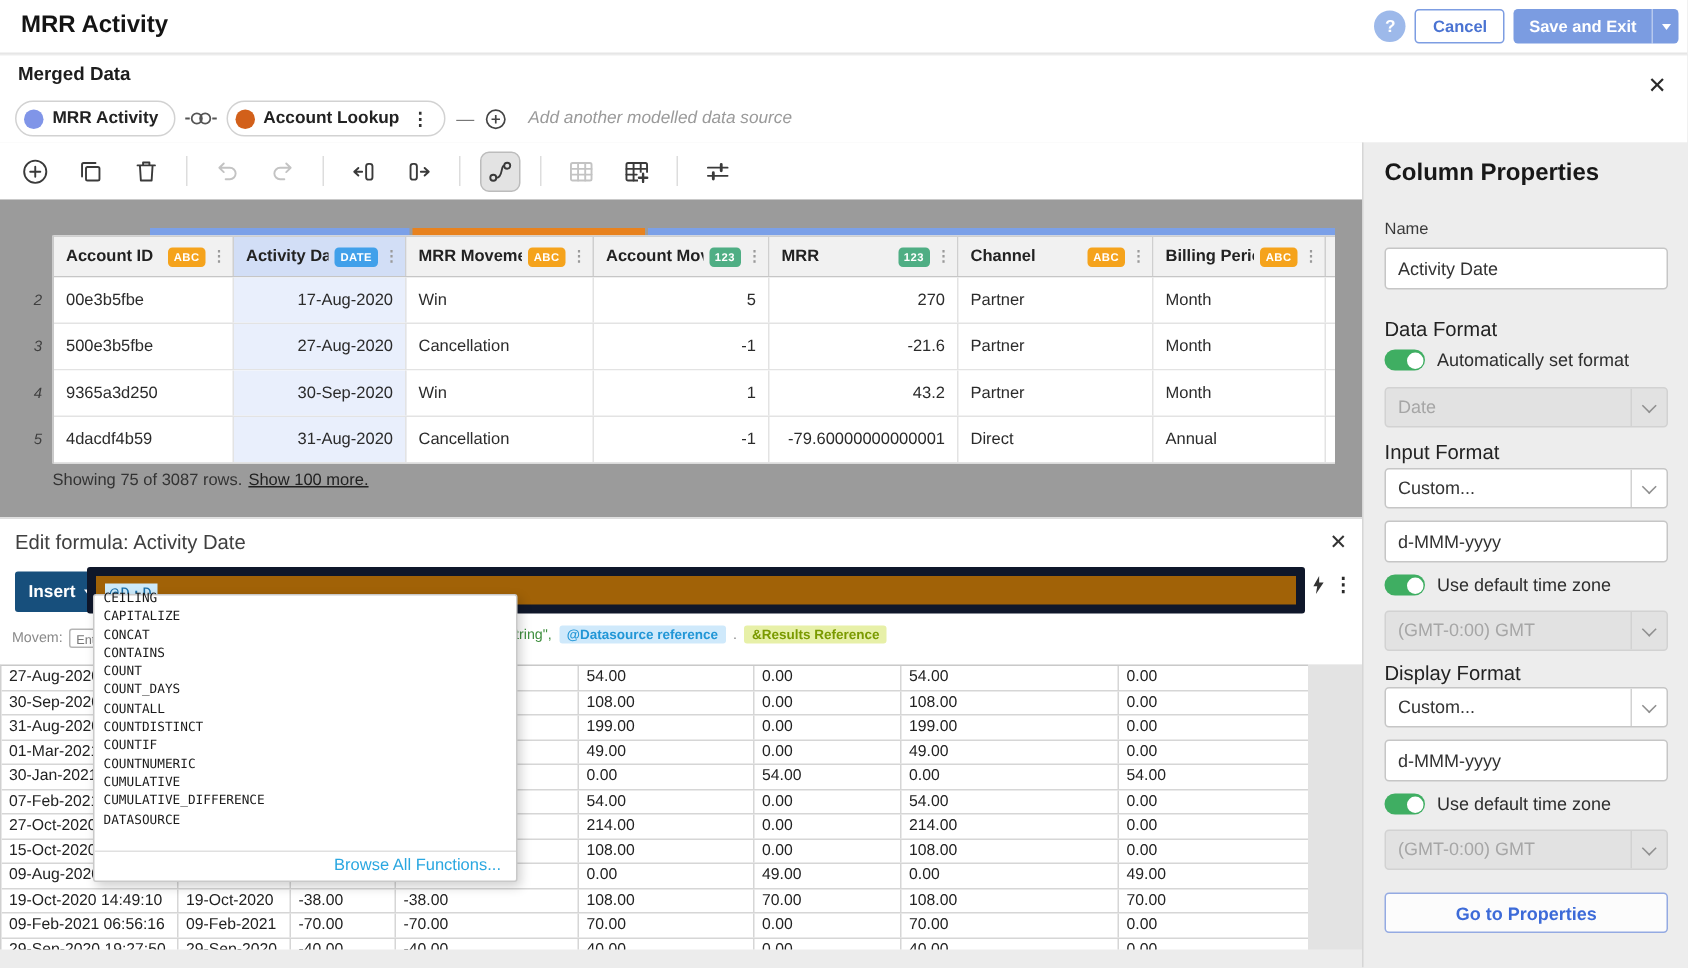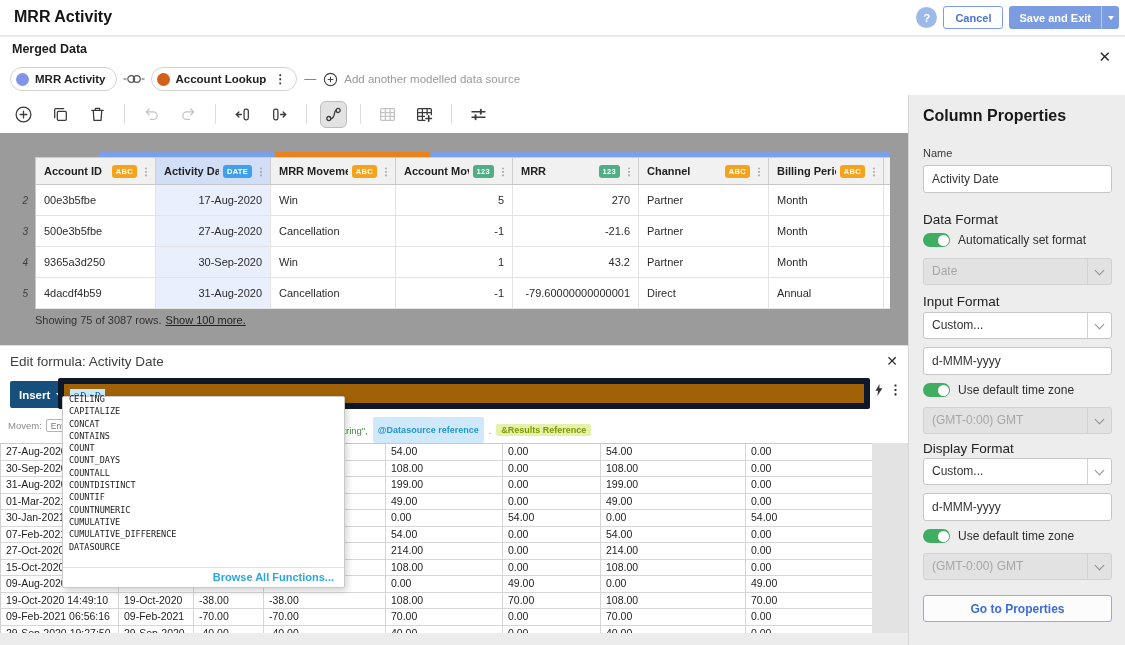--- a/index.html
+++ b/index.html
@@ -22,21 +22,21 @@
   
   .merged{position:absolute;left:0;top:37px;width:1125px;height:58px;background:#fff}
   .m-head{position:absolute;left:12px;top:5px;font-size:12.5px;font-weight:700;color:#1d1d1d}
   .chips{position:absolute;left:10px;top:30px;display:flex;align-items:center;gap:6px}
   .chip{display:flex;align-items:center;gap:6px;background:#fff;border:1px solid #d2d2d2;border-radius:13px;height:24px;padding:0 10px 0 5px;font-size:11.5px;font-weight:600;color:#222}
   .dot{width:13px;height:13px;border-radius:50%}
   .chip .ckebab{font-size:12px;color:#333;margin-left:2px}
   .conn svg{display:block;stroke:#555;fill:none;stroke-width:1.2}
   .dash{color:#777;font-size:12px;margin:0 1px}
   .plus svg{display:block;stroke:#444;fill:none;stroke-width:1.2}
-  .add-hint{color:#9a9a9a;font-size:11.5px;margin-left:0}
+  .add-hint{font-style:italic;color:#9a9a9a;font-size:11.5px;margin-left:8px}
   .m-close{position:absolute;right:14px;top:11px;font-size:15px;color:#2a2a2a;cursor:default}
 
   
   .toolbar{position:absolute;left:0;top:95px;width:908px;height:38px;background:#fff;display:flex;align-items:center;padding-left:10px;gap:10px}
   .tb-btn{padding:4px;display:flex;align-items:center;justify-content:center}
   .tb-btn svg{width:19px;height:19px;stroke:#3a3a3a;fill:none;stroke-width:1.2;stroke-linecap:round;stroke-linejoin:round}
   .tb-btn.disabled svg{stroke:#c3c3c3}
   .tb-btn.active{background:#e3e3e3;border:1px solid #bcbcbc;border-radius:6px;padding:3px}
   .tb-sep{width:1px;height:20px;background:#ddd;margin:0 3px}
 
@@ -67,29 +67,29 @@
   .f-close{position:absolute;right:10px;top:7px;font-size:14px;color:#333}
   .btn-insert{position:absolute;left:10px;top:35px;height:27px;padding:0 9px;background:var(--insert-btn);color:#fff;font-size:11.5px;font-weight:600;border-radius:2px;display:flex;align-items:center;gap:6px}
   .f-input{position:absolute;left:58px;top:32px;width:812px;height:31px;background:#a16207;border:6px solid #0f172a;border-radius:2px}
   .token{display:inline-block;margin:5px 0 0 6px;padding:1px 3px;background:var(--formula-token-bg);color:var(--formula-token-text);font-family:"DejaVu Sans Mono",monospace;font-size:10.5px;letter-spacing:1px}
   .f-bolt{position:absolute;left:873px;top:37px}
   .f-kebab{position:absolute;left:889px;top:36px;font-size:13px;color:#2a2a2a;font-weight:700}
   .hints{position:absolute;left:8px;top:73px;font-size:9.5px;color:#8a8a8a;display:flex;align-items:center;gap:4px}
   .kbd{border:1px solid #b5b5b5;border-radius:2px;padding:0 4px;font-size:8.5px;height:13px;line-height:12px;color:#777;background:#fff}
   .hints-right{position:absolute;left:337px;top:71px;display:flex;align-items:center;gap:5px;font-size:9.5px}
   .h-string{color:#3f8f3f}
-  .h-chip-ds{background:var(--hint-chip-blue-bg);color:var(--hint-chip-blue-text);padding:8px 5px;border-radius:2px;font-size:9px;font-weight:700;white-space:nowrap}
+  .h-chip-ds{background:var(--hint-chip-blue-bg);color:var(--hint-chip-blue-text);padding:1px 5px;border-radius:2px;font-size:9px;font-weight:700;white-space:nowrap}
   .h-chip-res{background:var(--hint-chip-green-bg);color:var(--hint-chip-green-text);padding:1px 5px;border-radius:2px;font-size:9px;font-weight:700;white-space:nowrap}
   .h-dot{color:#888}
 
   
   .dropdown{position:absolute;left:62px;top:396px;width:283px;height:192px;background:#fff;border:1px solid #c9c9c9;border-radius:2px;box-shadow:2px 3px 7px rgba(0,0,0,.18);z-index:30;display:flex;flex-direction:column}
   .dd-items{flex:1;overflow:hidden;padding-left:6px;margin-top:-4px}
   .dd-item{font-family:"DejaVu Sans Mono",monospace;font-size:8.5px;line-height:12.3px;color:#1a1a1a;white-space:nowrap}
-  .dd-browse{height:20px;border-top:1px solid #e0e0e0;text-align:right;padding-right:10px;line-height:19px;font-size:11px;font-weight:700;color:#2aa7e0}
+  .dd-browse{height:20px;border-top:1px solid #e0e0e0;text-align:right;padding-right:10px;line-height:19px;font-size:11px;font-weight:400;color:#2aa7e0}
 
   
   .results{position:absolute;left:0;top:443px;width:872px;height:190px;background:#fff;border-top:1px solid #c9c9c9;border-left:1px solid #d0d0d0;overflow:hidden}
   .rrow{display:flex;height:16.5px;border-bottom:1px solid #d6d6d6}
   .rc{border-right:1px solid #d6d6d6;padding:0 5px;font-size:10.5px;line-height:15px;overflow:hidden;white-space:nowrap;flex-shrink:0;color:#222}
   .rstrip{position:absolute;left:872px;top:443px;width:36px;height:190px;background:#e3e3e3}
 
   
   .panel{position:absolute;left:908px;top:95px;width:217px;height:550px;background:#ededed;border-left:1px solid #d6d6d6}
   .ptitle{position:absolute;left:14px;top:12px;font-size:16px;font-weight:600;color:#181818}

